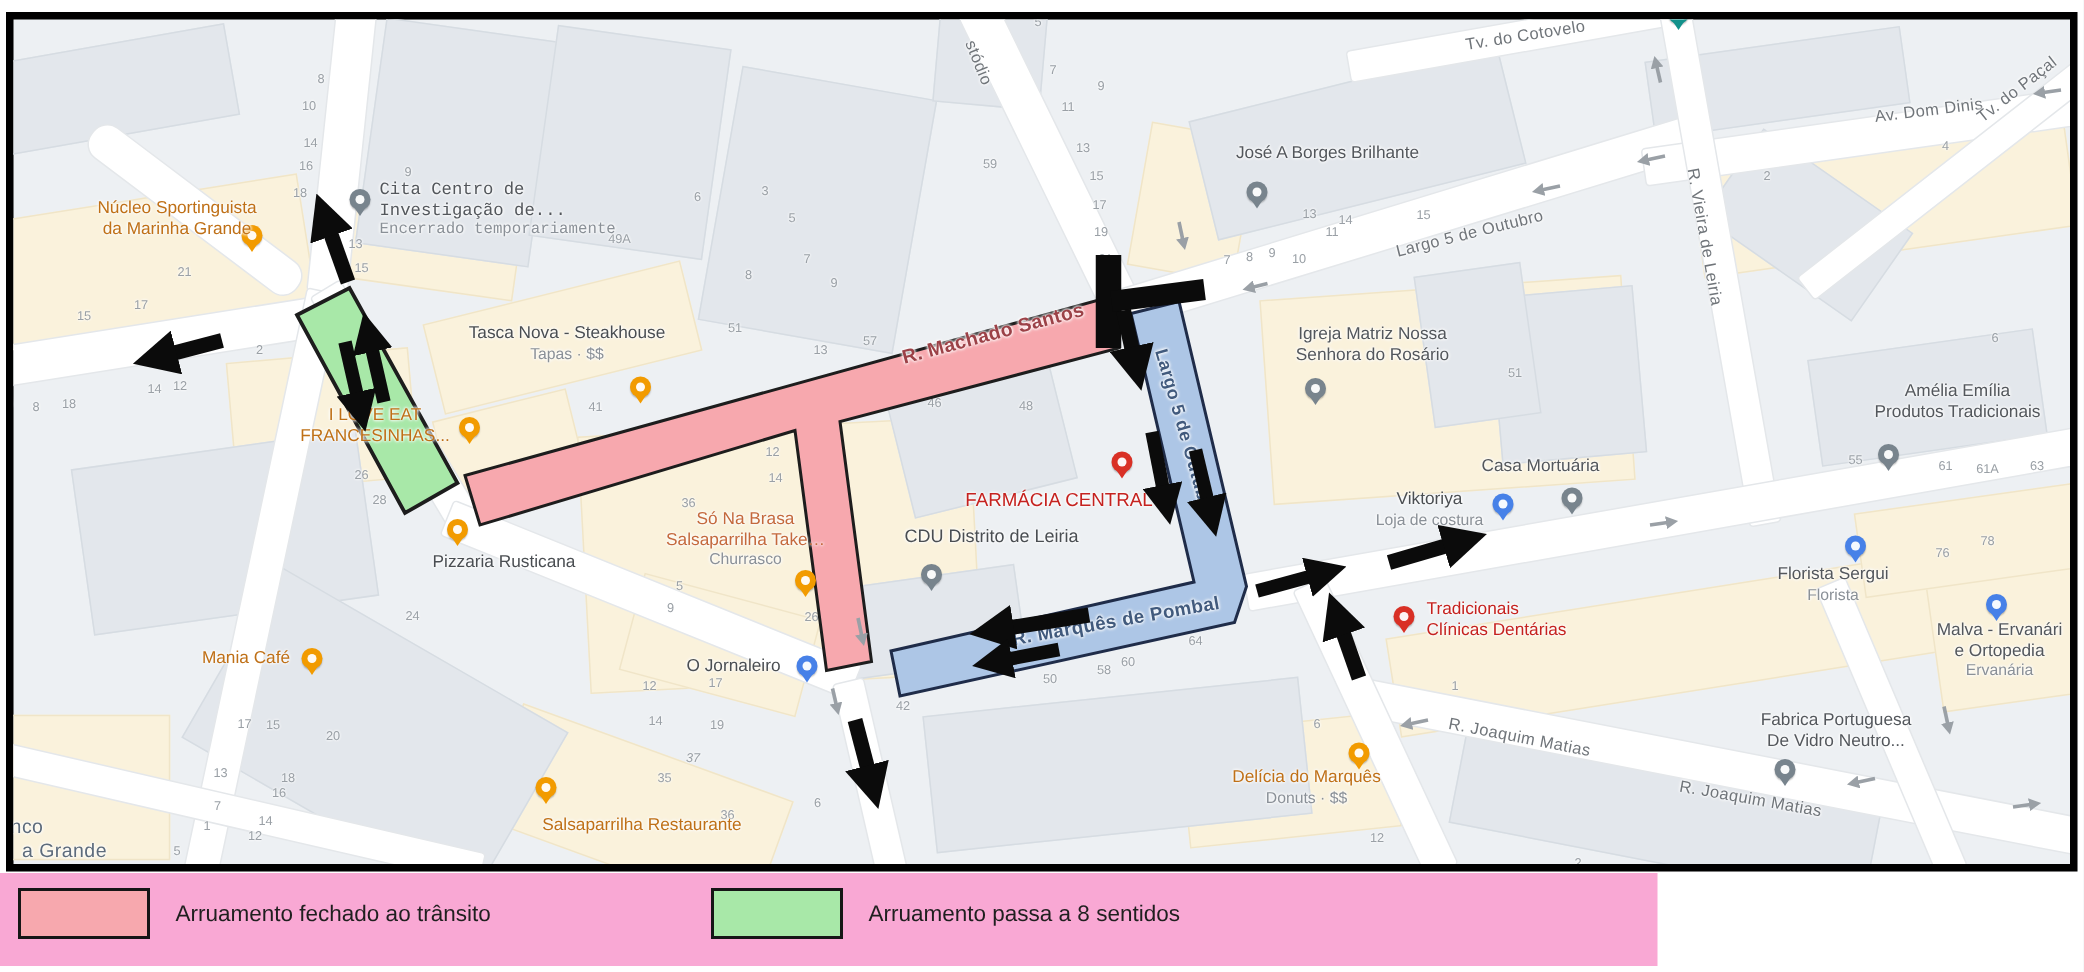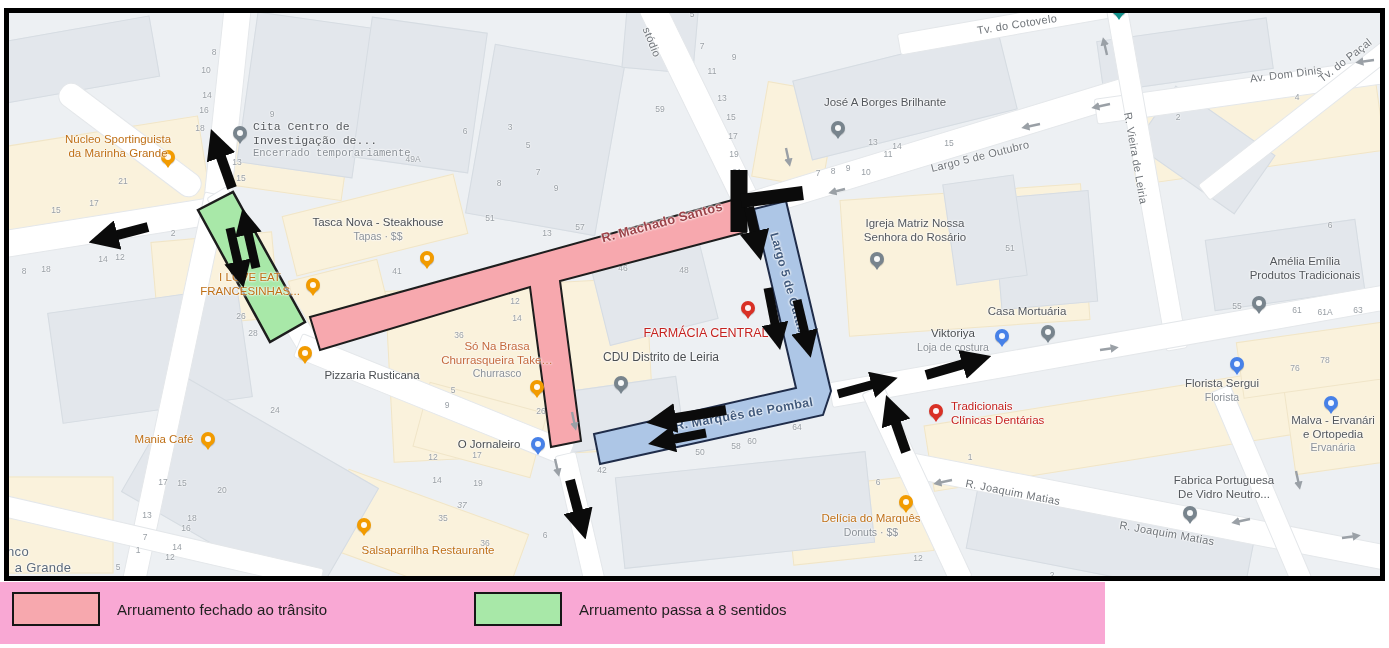--- a/index.html
+++ b/index.html
@@ -250,31 +250,31 @@
         <div class="poi-label" style="left: 378px; top: 216px; color: rgb(74, 78, 82);">
           <div>Tasca Nova - Steakhouse</div>
           <div class="sub">Tapas · $$</div>
         </div>
         <div class="pin" style="left: 313px; top: 292px; background: rgb(242, 155, 0); color: rgb(242, 155, 0);"></div>
         <div class="poi-label" style="left: 250px; top: 271px; color: rgb(191, 112, 23);">
           <div>I LOVE EAT</div>
           <div>FRANCESINHAS...</div>
         </div>
         <div class="pin" style="left: 305px; top: 360px; background: rgb(242, 155, 0); color: rgb(242, 155, 0);"></div>
-        <div class="poi-label" style="left: 336px; top: 369px; color: rgb(74, 78, 82); margin-left: 36px;">
+        <div class="poi-label" style="left: 336px; top: 369px; color: rgb(74, 78, 82);">
           <div>Pizzaria Rusticana</div>
         </div>
         <div class="pin" style="left: 208px; top: 446px; background: rgb(242, 155, 0); color: rgb(242, 155, 0);"></div>
         <div class="poi-label" style="left: 164px; top: 433px; color: rgb(191, 112, 23);">
           <div>Mania Café</div>
         </div>
         <div class="pin" style="left: 537px; top: 394px; background: rgb(242, 155, 0); color: rgb(242, 155, 0);"></div>
         <div class="poi-label" style="left: 497px; top: 340px; color: rgb(196, 105, 61);">
           <div>Só Na Brasa</div>
-          <div>Churrasqueira Take…</div>
+          <div>Salsaparrilha Take…</div>
           <div class="sub">Churrasco</div>
         </div>
         <div class="pin" style="left: 538px; top: 451px; background: rgb(71, 129, 232); color: rgb(71, 129, 232);"></div>
         <div class="poi-label" style="left: 489px; top: 438px; color: rgb(74, 78, 82);">
           <div>O Jornaleiro</div>
         </div>
         <div class="pin" style="left: 364px; top: 532px; background: rgb(242, 155, 0); color: rgb(242, 155, 0);"></div>
         <div class="poi-label" style="left: 428px; top: 544px; color: rgb(191, 112, 23);">
           <div>Salsaparrilha Restaurante</div>
         </div>

